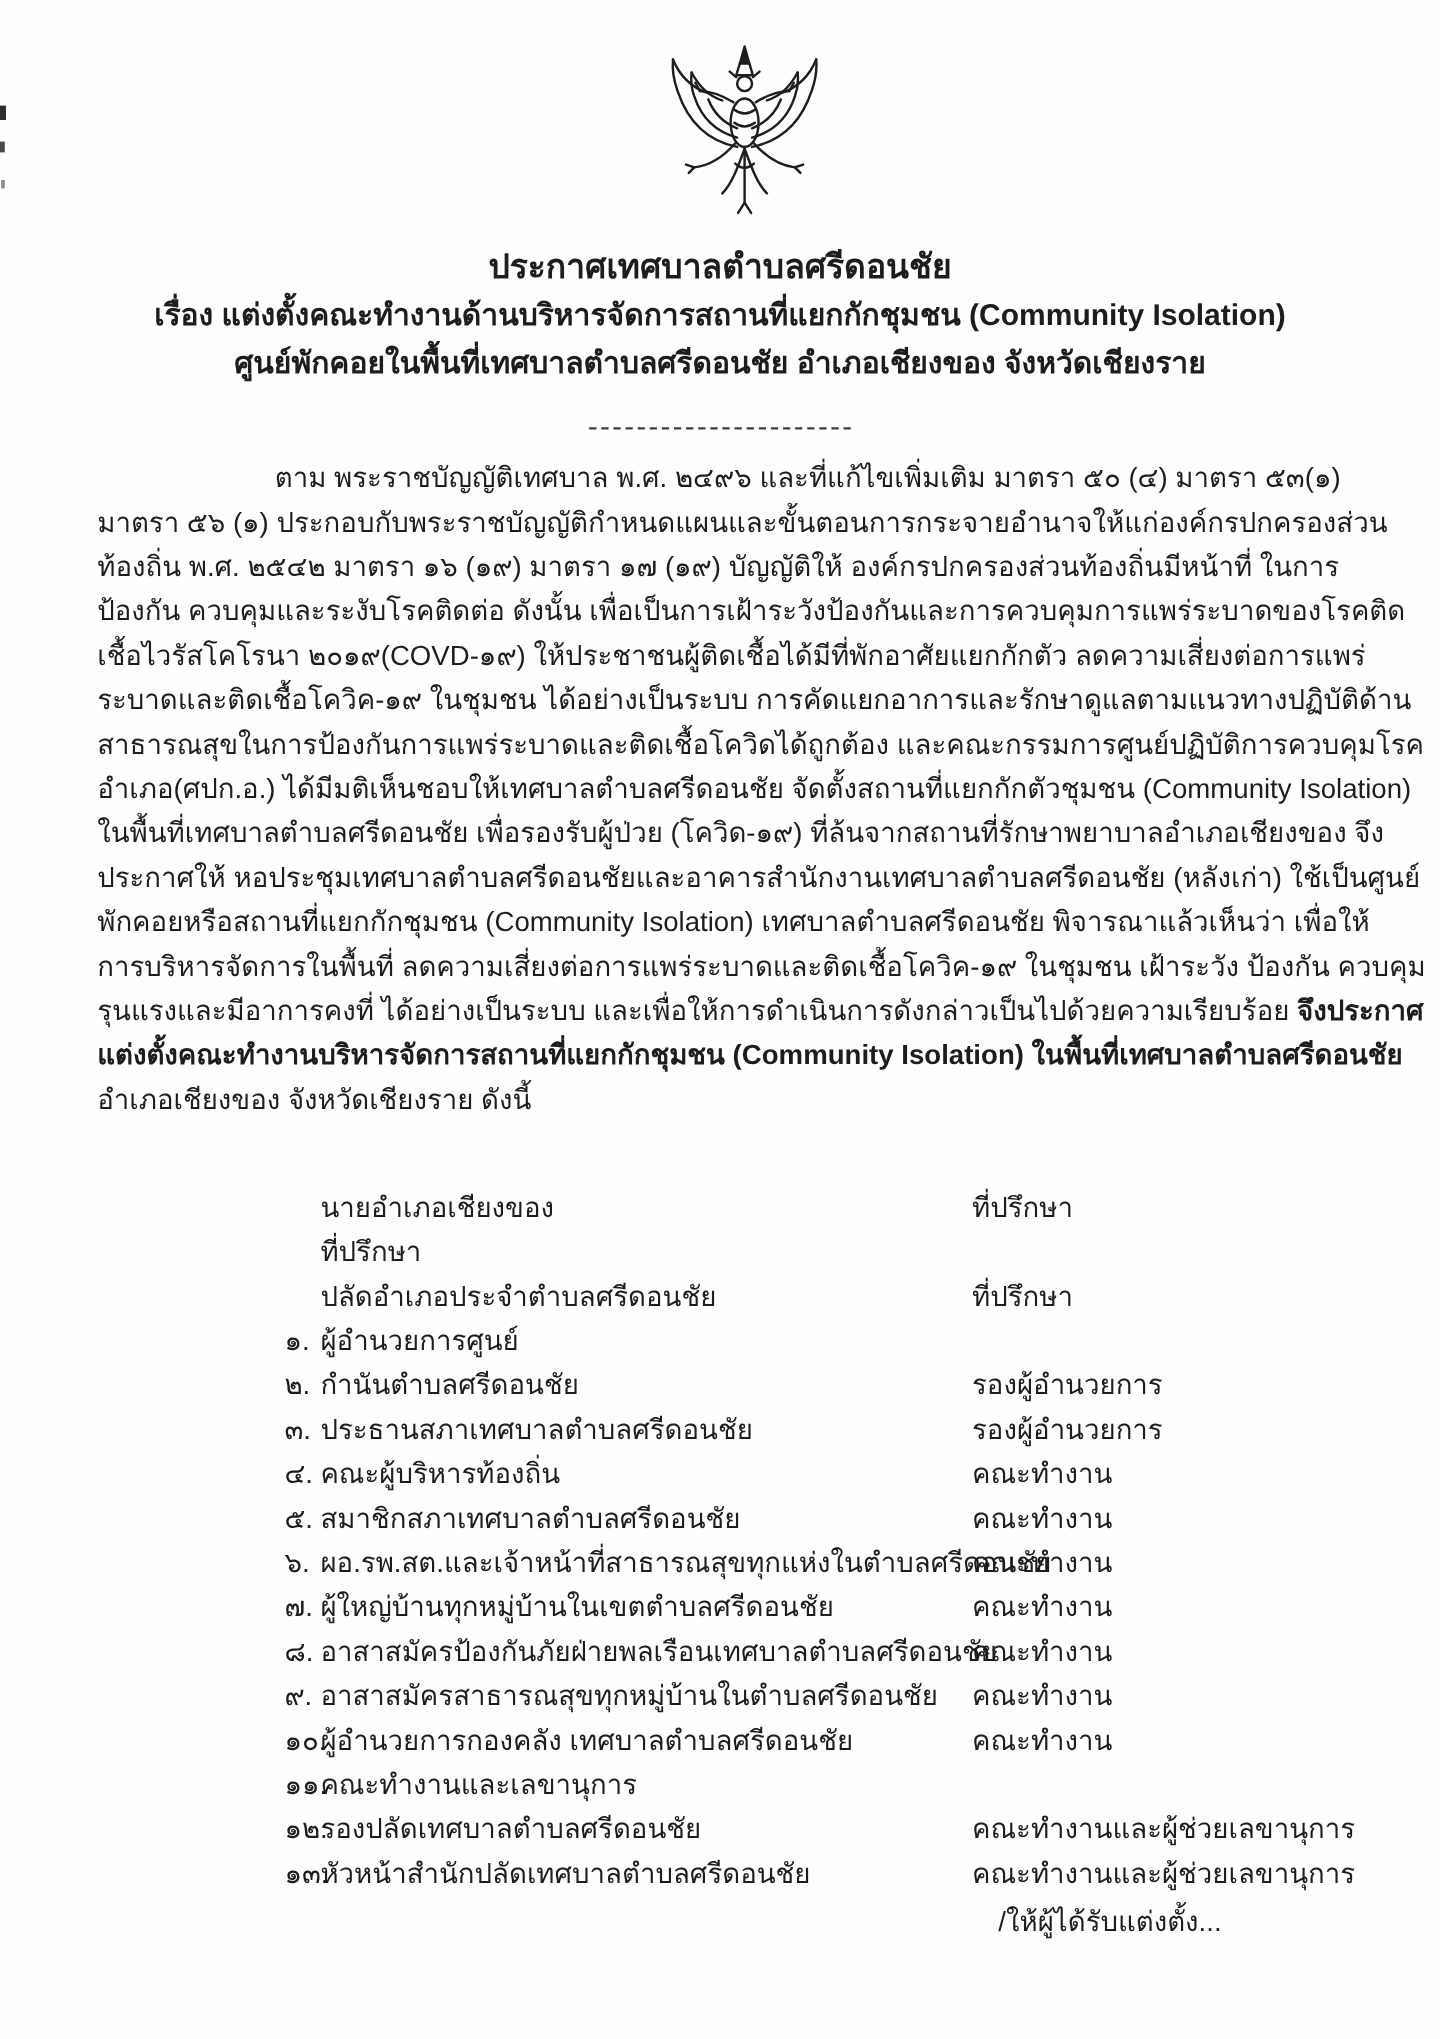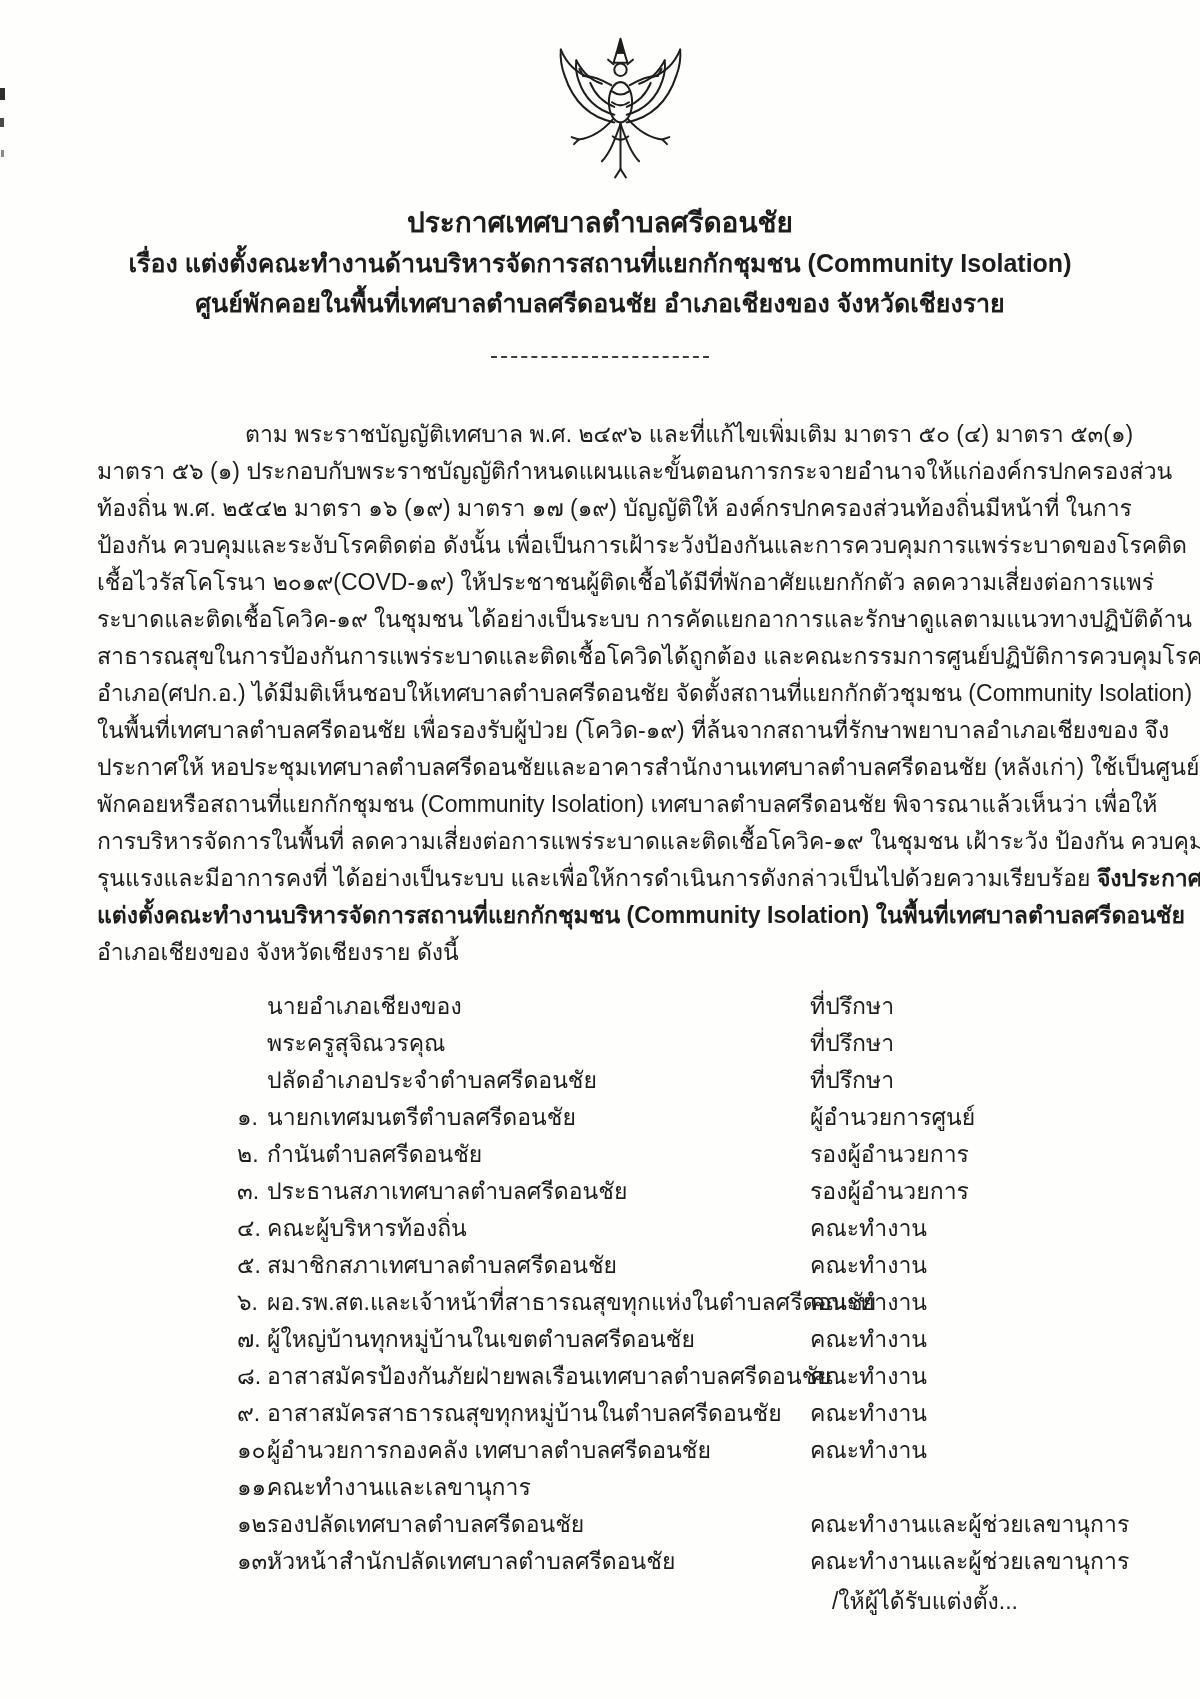--- a/index.html
+++ b/index.html
@@ -12,21 +12,21 @@
   
   .emblem{position:absolute;top:34px;left:543px;width:155px;height:166px;}
   .emblem svg{width:100%;height:100%;}
   
   .titles{position:absolute;top:203px;left:0;width:100%;text-align:center;font-weight:bold;}
   .title-line{height:40px;line-height:40px;font-size:25px;white-space:nowrap;}
   .title-line.main{font-size:28px;}
   
   .sep{position:absolute;top:356px;left:491px;width:218px;height:0;border-top:2px dashed #3c3c3c;}
   
-  .body-block{position:absolute;top:380px;left:97px;width:1012px;font-size:23px;margin-top:36px;}
+  .body-block{position:absolute;top:380px;left:81px;width:1012px;font-size:23px;}
   .bline{height:37px;line-height:37px;white-space:nowrap;}
   .bline.indent{padding-left:148px;}
   .bold{font-weight:bold;}
   
   .list{position:absolute;top:988px;left:237px;width:812px;font-size:23px;}
   .lrow{display:grid;grid-template-columns:30px 543px 1fr;height:37px;line-height:37px;white-space:nowrap;}
   .lrow .no{text-align:left;}
   .lrow .name{overflow:visible;}
   .lrow .role{overflow:visible;}
   
@@ -113,32 +113,30 @@
   </div>
 
   <div class="list">
     <div class="lrow">
       <span class="no"></span>
       <span class="name">นายอำเภอเชียงของ</span>
       <span class="role">ที่ปรึกษา</span>
     </div>
     <div class="lrow">
       <span class="no"></span>
-      <span class="name">พระครูสุจิณวรคุณ</span>
       <span class="role">ที่ปรึกษา</span>
     </div>
     <div class="lrow">
       <span class="no"></span>
       <span class="name">ปลัดอำเภอประจำตำบลศรีดอนชัย</span>
       <span class="role">ที่ปรึกษา</span>
     </div>
 
     <div class="lrow">
       <span class="no">๑.</span>
-      <span class="name">นายกเทศมนตรีตำบลศรีดอนชัย</span>
       <span class="role">ผู้อำนวยการศูนย์</span>
     </div>
     <div class="lrow">
       <span class="no">๒.</span>
       <span class="name">กำนันตำบลศรีดอนชัย</span>
       <span class="role">รองผู้อำนวยการ</span>
     </div>
     <div class="lrow">
       <span class="no">๓.</span>
       <span class="name">ประธานสภาเทศบาลตำบลศรีดอนชัย</span>

